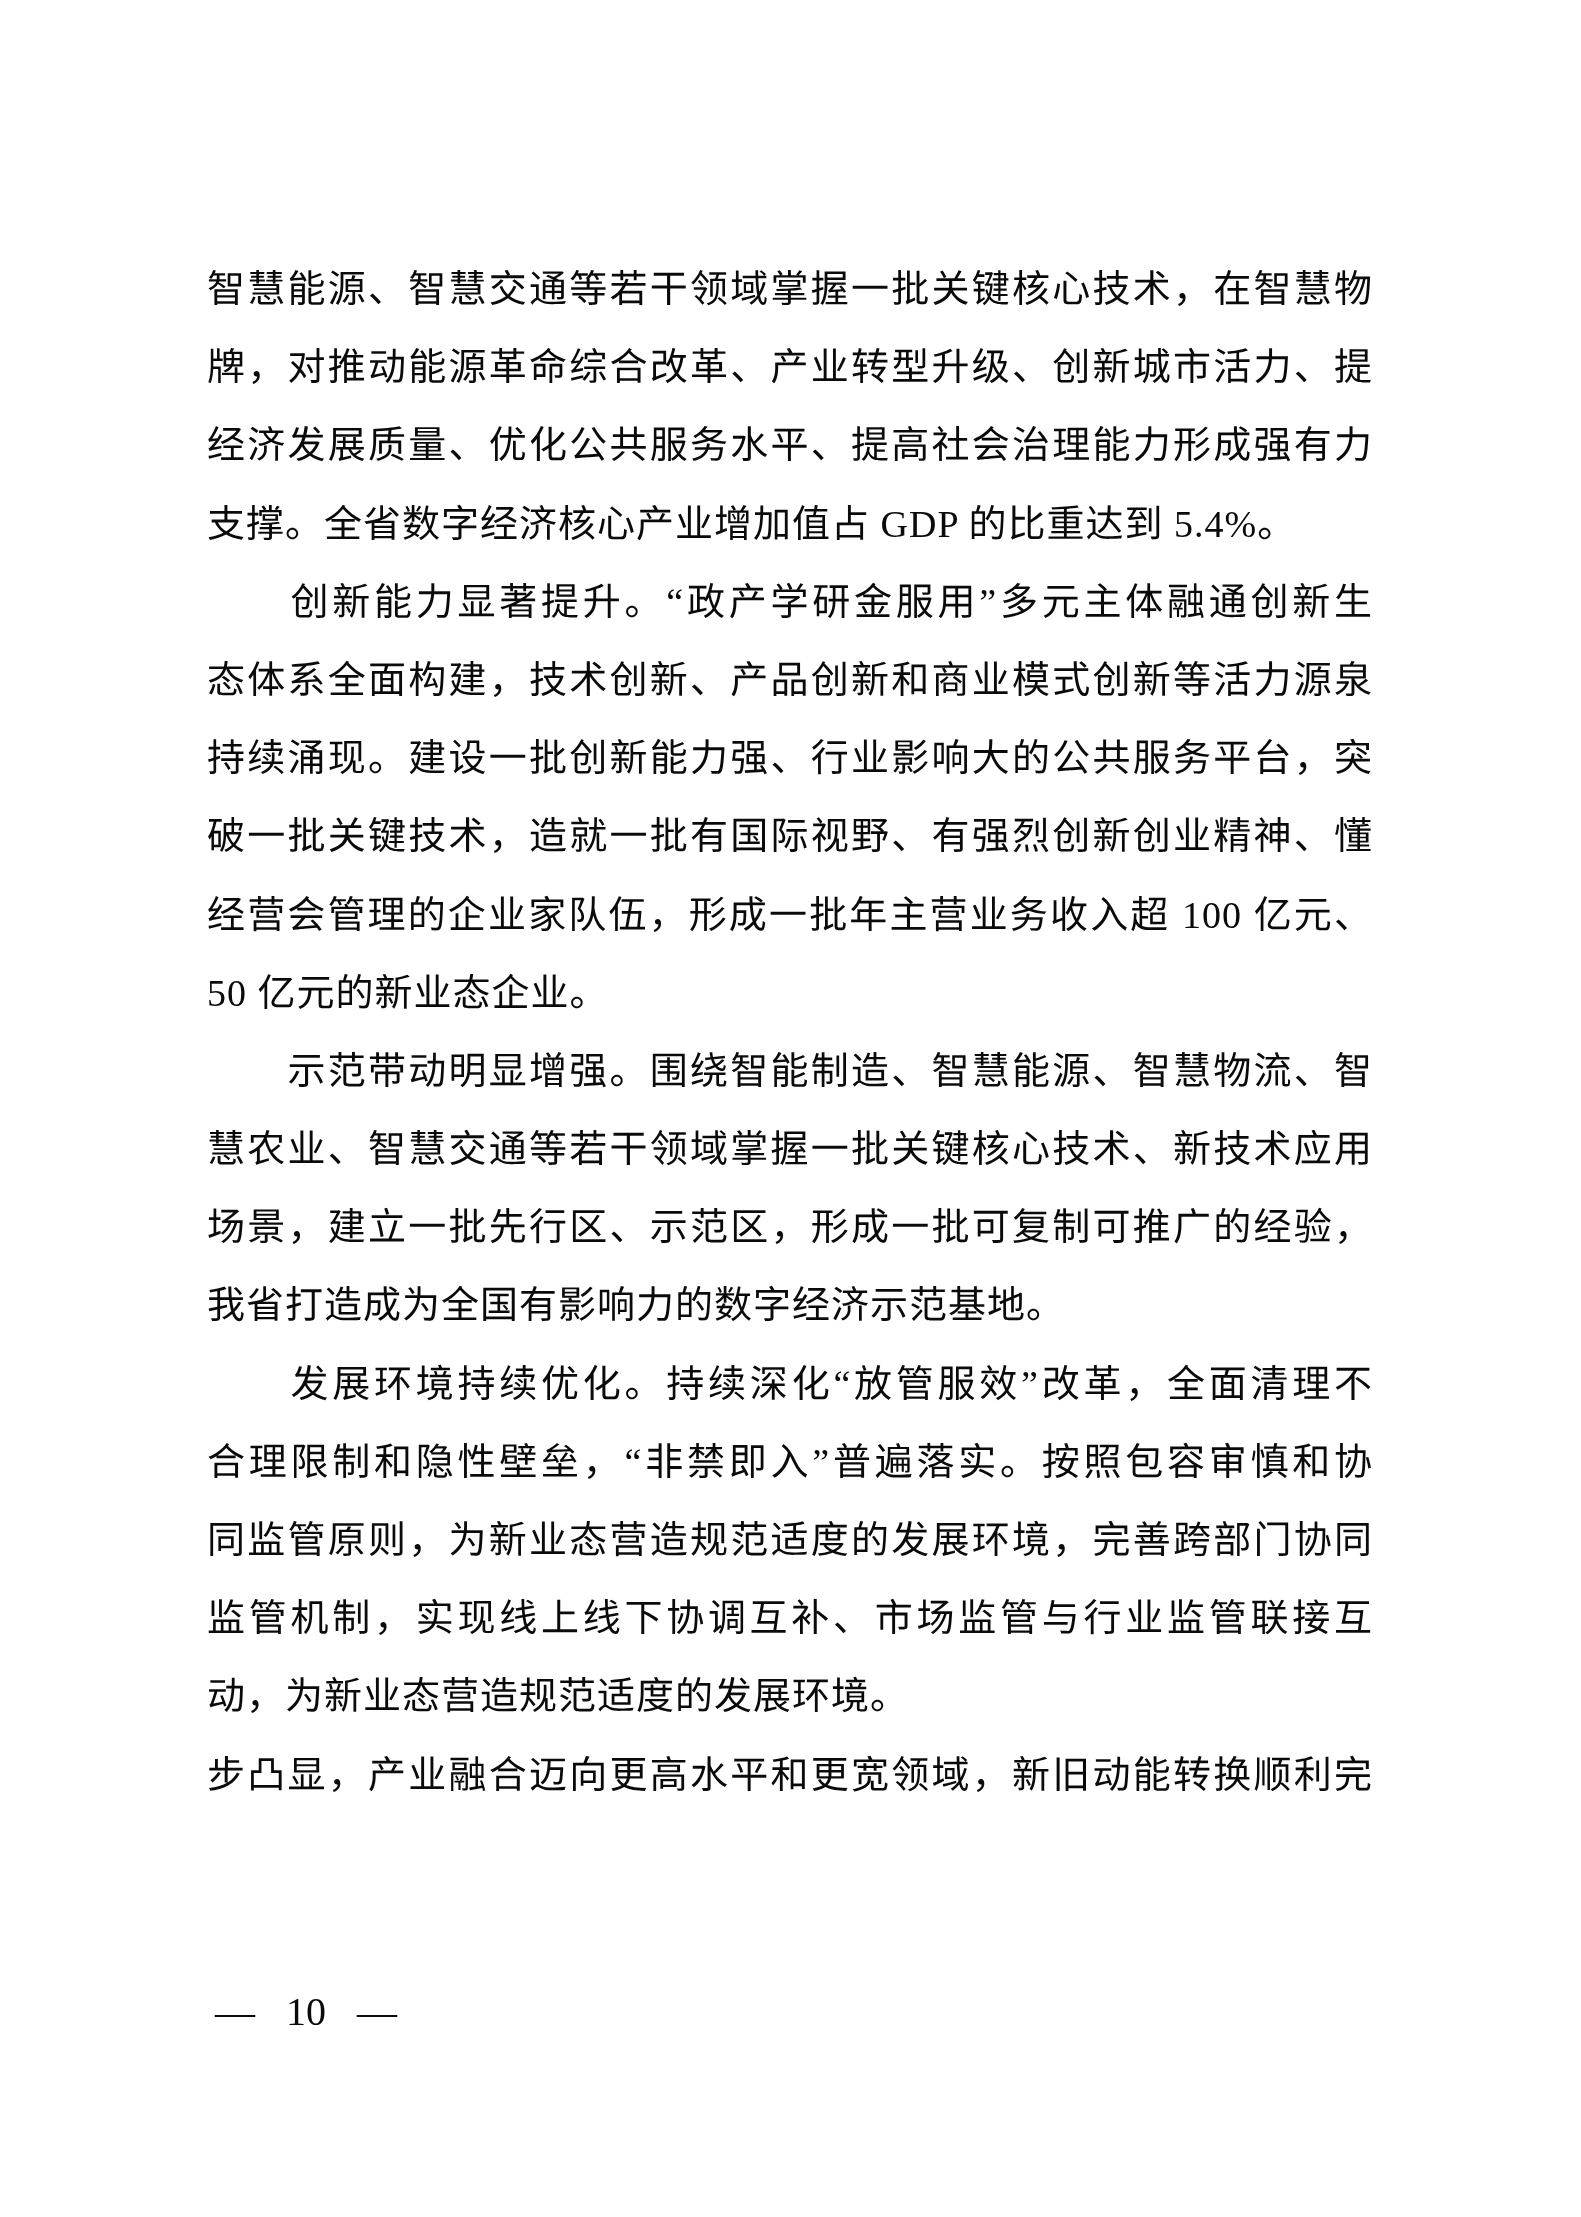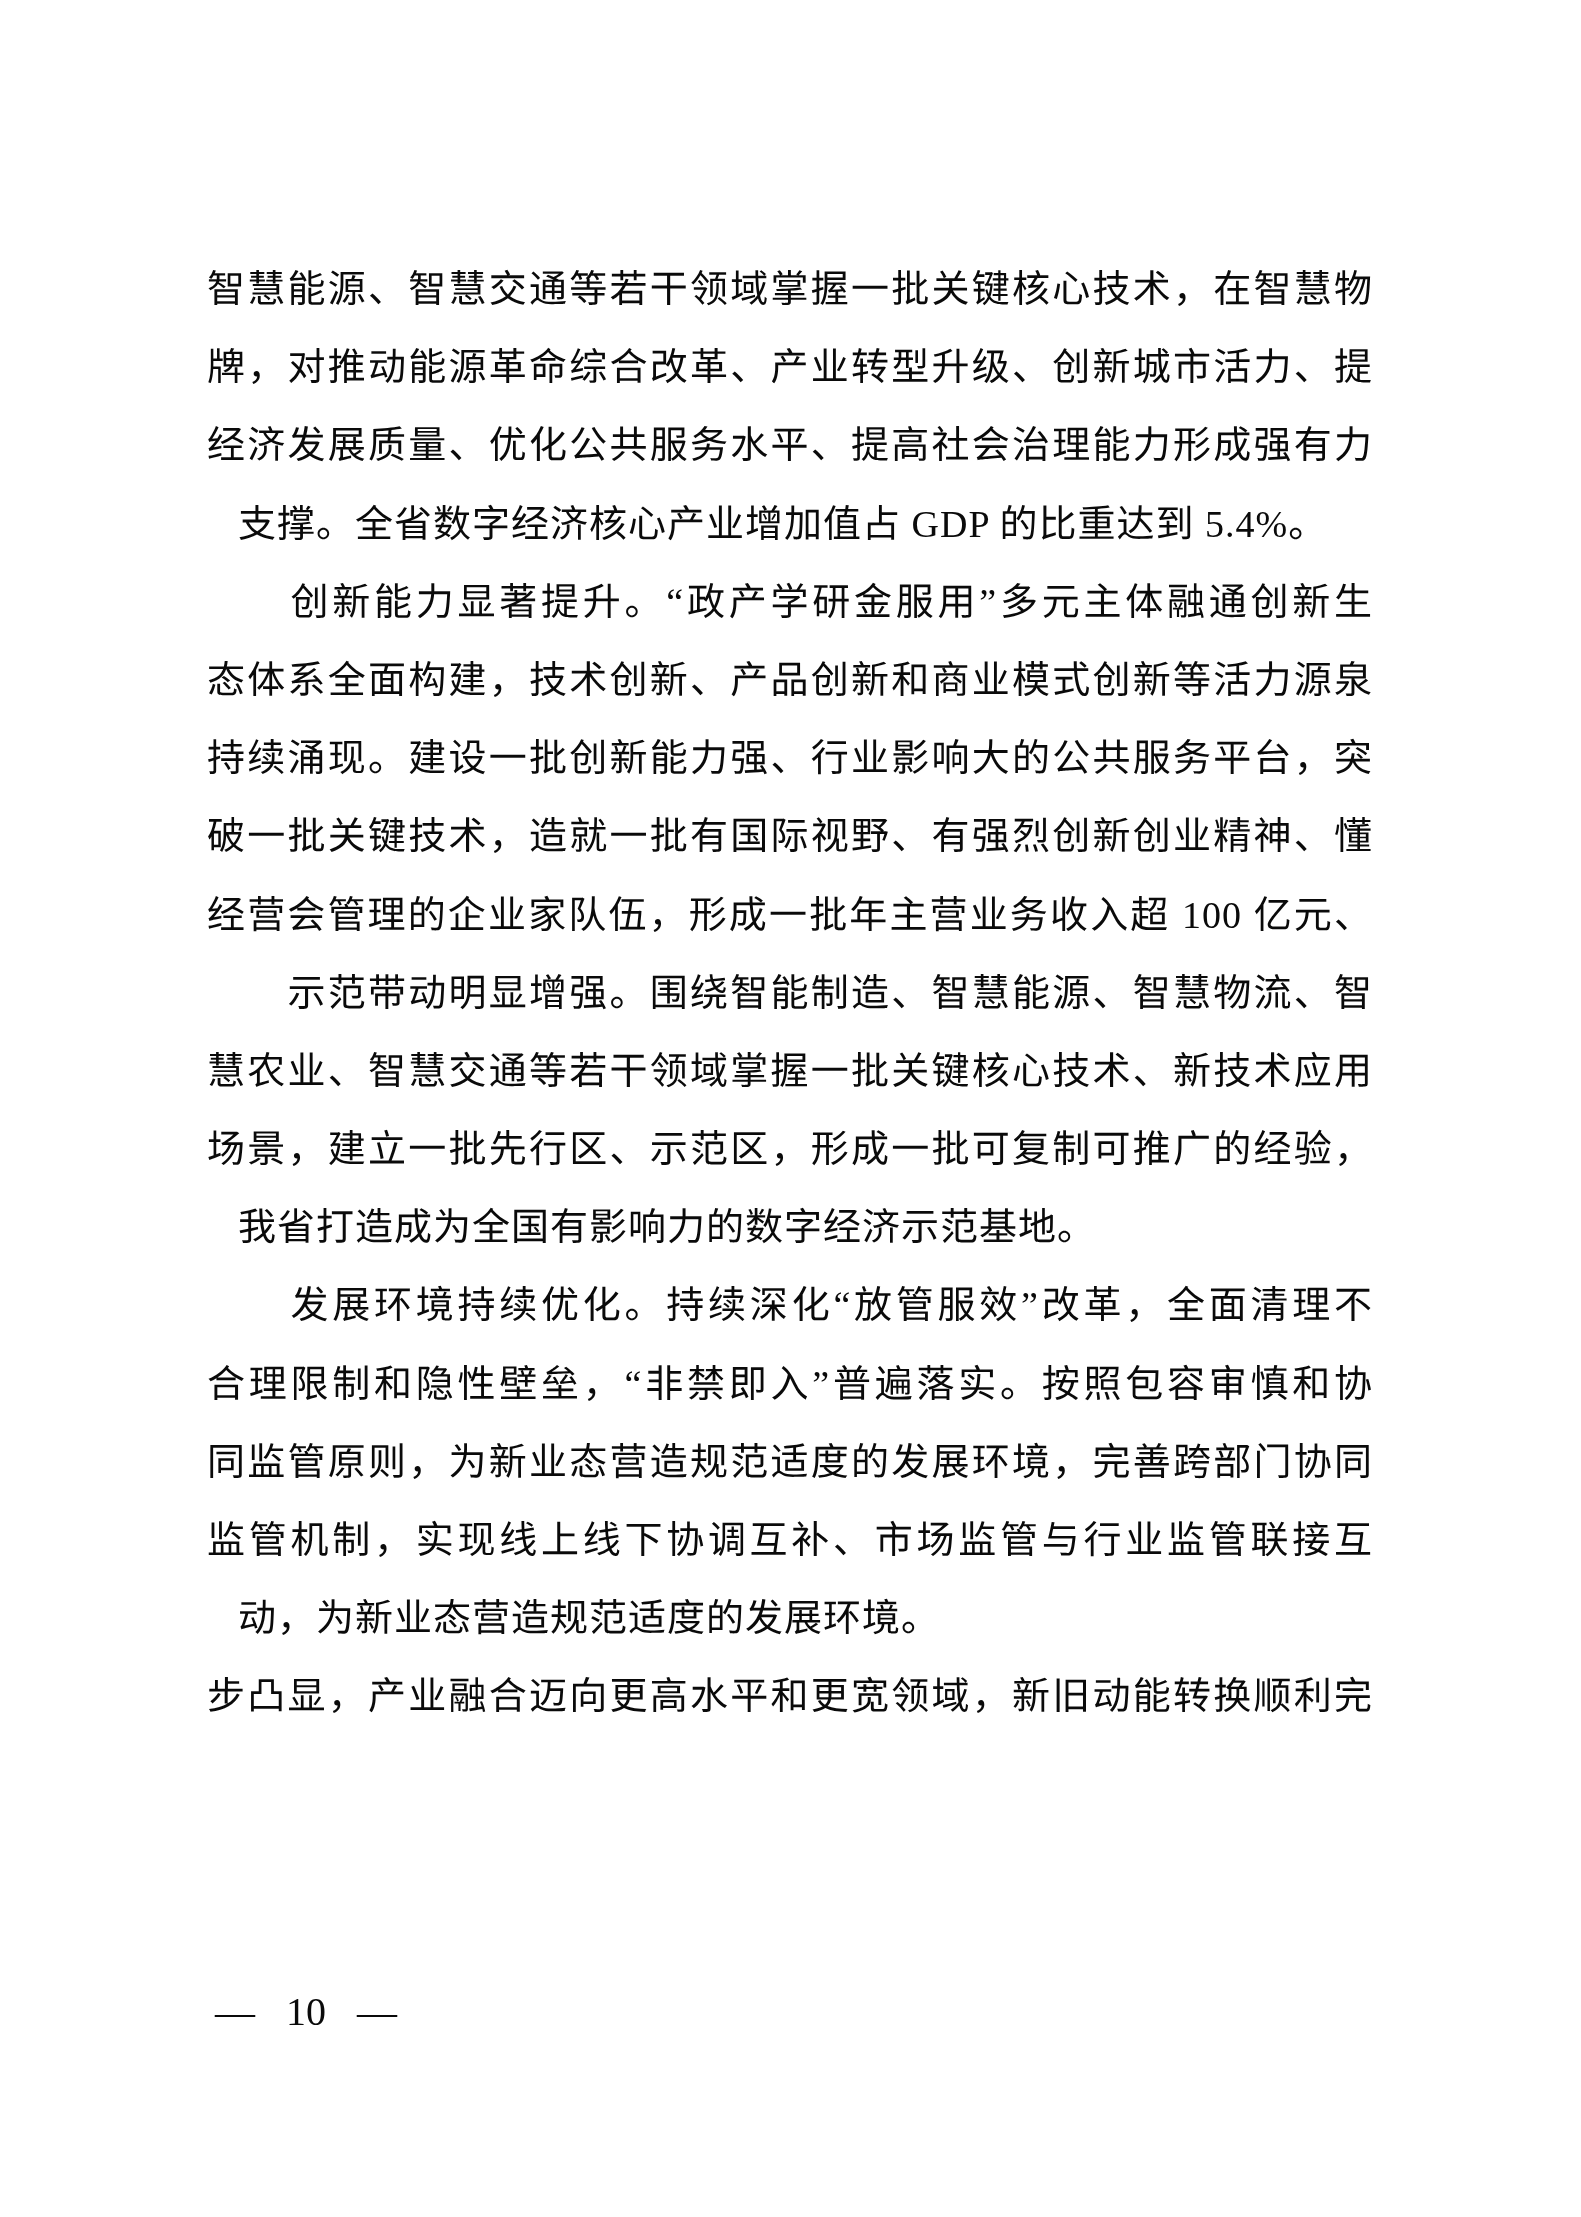--- a/index.html
+++ b/index.html
@@ -29,21 +29,20 @@
     height: 78.2px;
     letter-spacing: 1px;
     text-align: justify;
     text-align-last: justify;
     white-space: normal;
     overflow: hidden;
   }
   .text-line.para-end {
     text-align: center;
     text-align-last: left;
-    margin-left: 31px;
   }
   .footer {
     position: absolute;
     left: 215px;
     top: 1974px;
     display: flex;
     align-items: center;
     font-size: 40px;
     line-height: 44px;
   }
@@ -61,20 +60,21 @@
   <div class="content">
       <div class="text-line">智慧能源、智慧交通等若干领域掌握一批关键核心技术，在智慧物</div>
       <div class="text-line">牌，对推动能源革命综合改革、产业转型升级、创新城市活力、提升</div>
       <div class="text-line">经济发展质量、优化公共服务水平、提高社会治理能力形成强有力</div>
       <div class="text-line para-end">支撑。全省数字经济核心产业增加值占 GDP 的比重达到 5.4%。</div>
       <div class="text-line">　　创新能力显著提升。“政产学研金服用”多元主体融通创新生</div>
       <div class="text-line">态体系全面构建，技术创新、产品创新和商业模式创新等活力源泉</div>
       <div class="text-line">持续涌现。建设一批创新能力强、行业影响大的公共服务平台，突</div>
       <div class="text-line">破一批关键技术，造就一批有国际视野、有强烈创新创业精神、懂</div>
       <div class="text-line">经营会管理的企业家队伍，形成一批年主营业务收入超 100 亿元、</div>
+      <div class="text-line para-end">50 亿元的新业态企业。</div>
       <div class="text-line">　　示范带动明显增强。围绕智能制造、智慧能源、智慧物流、智</div>
       <div class="text-line">慧农业、智慧交通等若干领域掌握一批关键核心技术、新技术应用</div>
       <div class="text-line">场景，建立一批先行区、示范区，形成一批可复制可推广的经验，将</div>
       <div class="text-line para-end">我省打造成为全国有影响力的数字经济示范基地。</div>
       <div class="text-line">　　发展环境持续优化。持续深化“放管服效”改革，全面清理不</div>
       <div class="text-line">合理限制和隐性壁垒，“非禁即入”普遍落实。按照包容审慎和协</div>
       <div class="text-line">同监管原则，为新业态营造规范适度的发展环境，完善跨部门协同</div>
       <div class="text-line">监管机制，实现线上线下协调互补、市场监管与行业监管联接互</div>
       <div class="text-line para-end">动，为新业态营造规范适度的发展环境。</div>
       <div class="text-line">步凸显，产业融合迈向更高水平和更宽领域，新旧动能转换顺利完</div>

